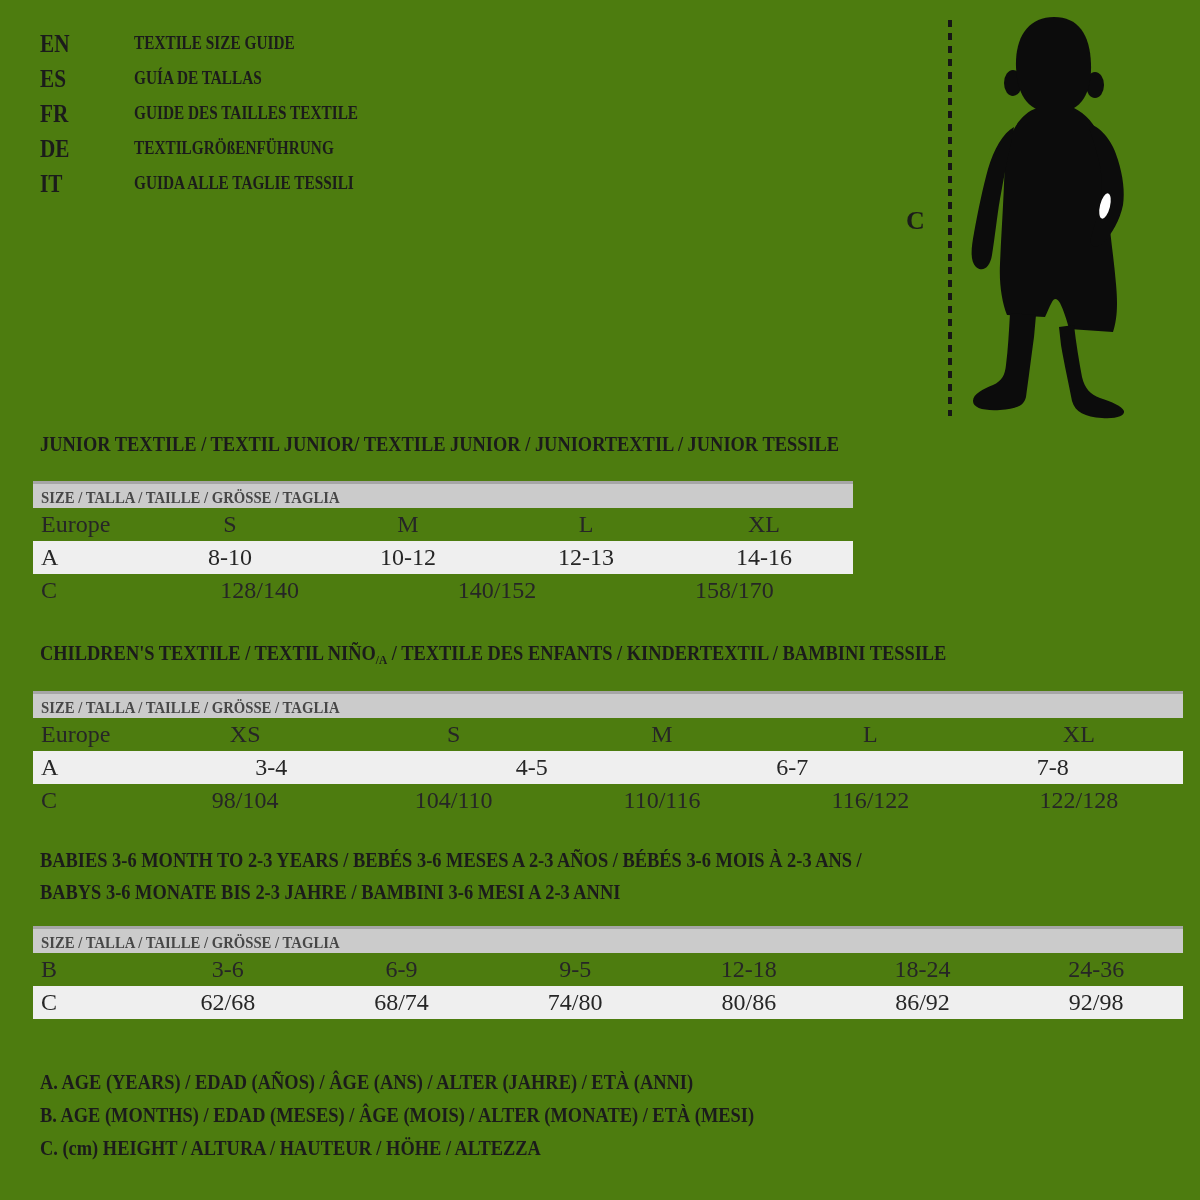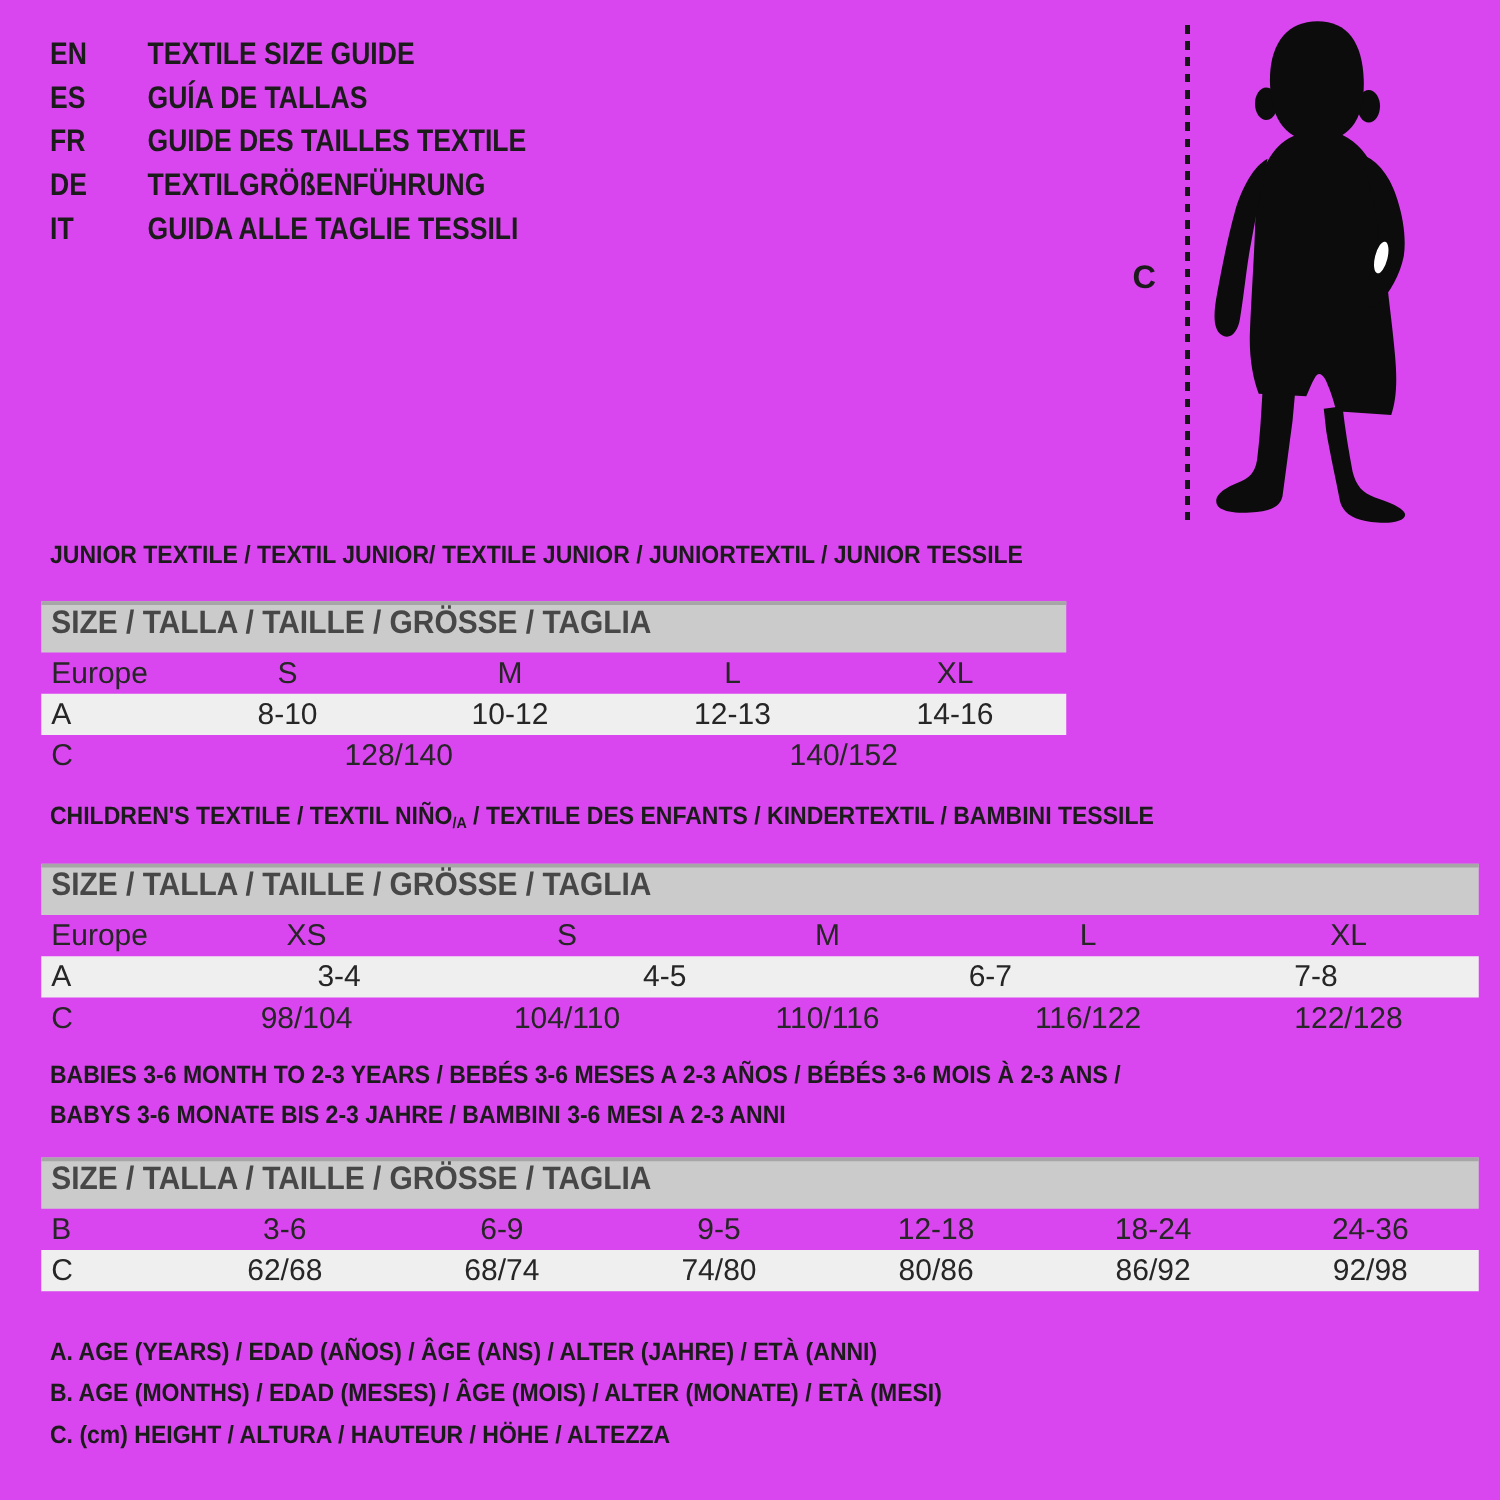--- a/index.html
+++ b/index.html
@@ -1,28 +1,28 @@
 <!DOCTYPE html>
 <html style="--header-bar: #cbcbcb; --header-bar-edge: #a6a6a6; --row-alt: #efefef; --bar-text: #474747; --text: #1b1b1b;"><head>
 <meta charset="utf-8">
 <style>
   html,body{margin:0;padding:0;background:#fff;}
   .page{
-    position:relative;width:1200px;height:1200px;background:#d946ef;
-    font-family:Liberation Sans, sans-serif;color:var(--text,#1b1b1b);
+    position:relative;width:1200px;height:1200px;background:#4d7c0f;
+    font-family:Liberation Serif, serif;color:var(--text,#1b1b1b);
     overflow:hidden;
   }
   .cnd{display:inline-block;transform:scaleX(.85);transform-origin:0 50%;white-space:nowrap;}
   .cnd92{display:inline-block;transform:scaleX(.92);transform-origin:0 50%;white-space:nowrap;}
 
   
   .langs{position:absolute;left:40px;top:26px;}
   .lang-row{display:flex;height:35px;align-items:center;}
   .lang-code{width:78px;font-weight:bold;font-size:25px;}
-  .lang-label{font-weight:bold;font-size:25px;}
+  .lang-label{font-weight:bold;font-size:18px;margin-left:16px;}
 
   
   .measure-line{
     position:absolute;left:948px;top:20px;width:4px;height:396px;
     background:repeating-linear-gradient(to bottom,#161616 0px,#161616 7px,transparent 7px,transparent 13px);
   }
   .height-label{position:absolute;left:906px;top:206px;font-size:26px;font-weight:bold;}
   .toddler{position:absolute;left:962px;top:12px;width:188px;height:408px;}
 
   
@@ -31,23 +31,23 @@
   .t-children-title{top:642px;}
   .t-babies-title1{top:849px;}
   .t-babies-title2{top:881px;}
   .sub{font-size:0.62em;vertical-align:-0.3em;}
 
   .table{position:absolute;left:33px;}
   .w-junior{width:820px;top:481px;}
   .w-children{width:1150px;top:691px;}
   .w-babies{width:1150px;top:926px;}
   .size-bar{
-    height:41px;line-height:27px;background:var(--header-bar,#ccc);
+    height:27px;line-height:27px;background:var(--header-bar,#ccc);
     border-top:3px solid var(--header-bar-edge,#a6a6a6);
-    padding-left:8px;font-size:26px;font-weight:bold;color:var(--bar-text,#474747);
+    padding-left:8px;font-size:16px;font-weight:bold;color:var(--bar-text,#474747);
     white-space:nowrap;box-sizing:border-box;
   }
   .trow{display:flex;height:33px;line-height:33px;font-size:24px;color:#262626;}
   .trow.alt{background:var(--row-alt,#efefef);}
   .tlabel{width:108px;padding-left:8px;text-align:left;box-sizing:border-box;}
   .tcell{flex:1;text-align:center;}
 
   
   .legend{position:absolute;left:40px;top:1066px;}
   .legend-line{height:33px;line-height:33px;font-size:20px;font-weight:bold;white-space:nowrap;}
@@ -114,20 +114,21 @@
       <div class="tlabel">A</div>
       <div class="tcell">8-10</div>
       <div class="tcell">10-12</div>
       <div class="tcell">12-13</div>
       <div class="tcell">14-16</div>
     </div>
     <div class="trow">
       <div class="tlabel">C</div>
       <div class="tcell">128/140</div>
       <div class="tcell">140/152</div>
+      <div class="tcell">158/170</div>
     </div>
   </div>
 
   <div class="section-title t-children-title">
     <span class="cnd92"><span>CHILDREN'S TEXTILE / TEXTIL NIÑO</span><span class="sub">/A</span><span> / TEXTILE DES ENFANTS / KINDERTEXTIL / BAMBINI TESSILE</span></span>
   </div>
   <div class="table w-children">
     <div class="size-bar">
       <span class="cnd92">SIZE / TALLA / TAILLE / GRÖSSE / TAGLIA</span>
     </div>

